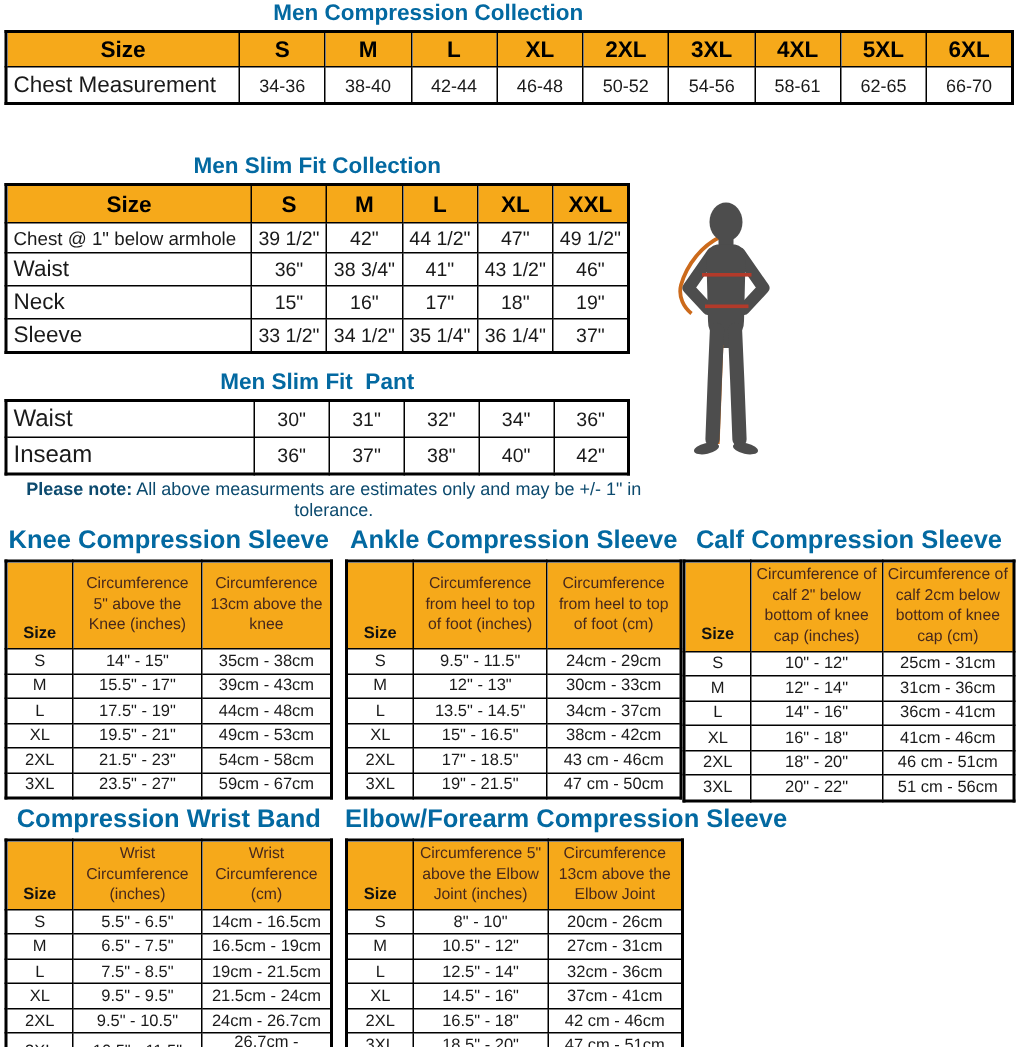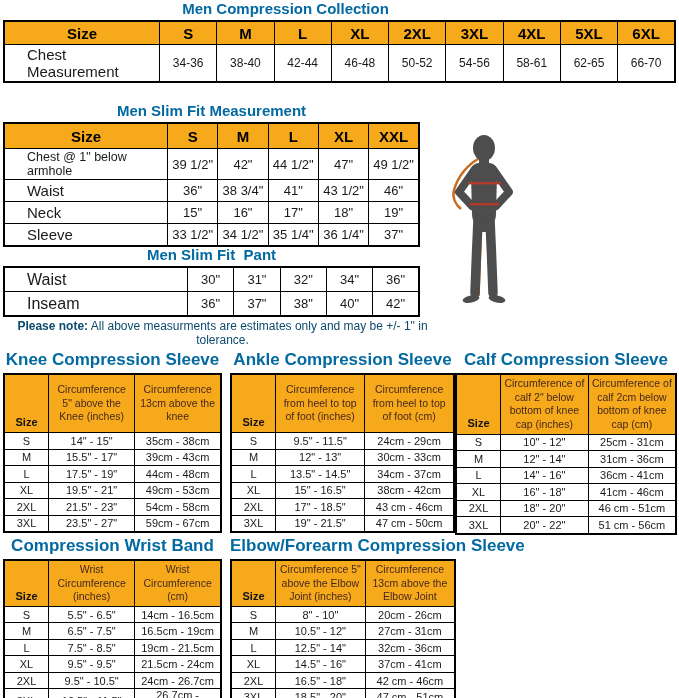--- a/index.html
+++ b/index.html
@@ -11,21 +11,21 @@
 
   table { border-collapse:collapse; table-layout:fixed; width:100%; background:#fff; }
   th, td { border:1px solid #000; overflow:hidden; }
   table { border:2px solid #000; }
   th { background:#F6A91A; font-weight:bold; font-size:15px; text-align:center; padding:1px 2px; color:#000; }
   td { text-align:center; font-size:12px; padding:1px 2px; color:#1a1a1a; }
 
   
   .t1 th { height:20px; }
   .t1 td { height:21px; }
-  .t1 td:first-child, .t2 td:first-child, .t3 td:first-child { text-align:left; padding-left:22px; font-size:15px; }
+  .t1 td:first-child, .t2 td:first-child, .t3 td:first-child { text-align:left; padding-left:4px; font-size:15px; }
   .t1 th:first-child { width:150px; }
   .t2 th:first-child { width:158px; }
   .t2 th { height:22px; }
   .t2 td { height:19px; font-size:13px; }
   .t2 tbody tr:first-child td:first-child { font-size:12.5px; }
   .t2 tbody tr:first-child td { height:17px; }
   .t3 td { height:21px; font-size:13px; }
   .t3 td:first-child { width:158px; font-size:16px; }
 
   
@@ -74,21 +74,21 @@
             <td>54-56</td>
             <td>58-61</td>
             <td>62-65</td>
             <td>66-70</td>
           </tr>
         </tbody>
     </table>
   </div>
 
   <div class="sec" style="left:3px; top:102px; width:417px;">
-    <div class="tbl-title">Men Slim Fit Measurement</div>
+    <div class="tbl-title">Men Slim Fit Collection</div>
     <table class="t2">
       <thead>
         <tr>
             <th>Size</th>
             <th>S</th>
             <th>M</th>
             <th>L</th>
             <th>XL</th>
             <th>XXL</th>
           </tr>

